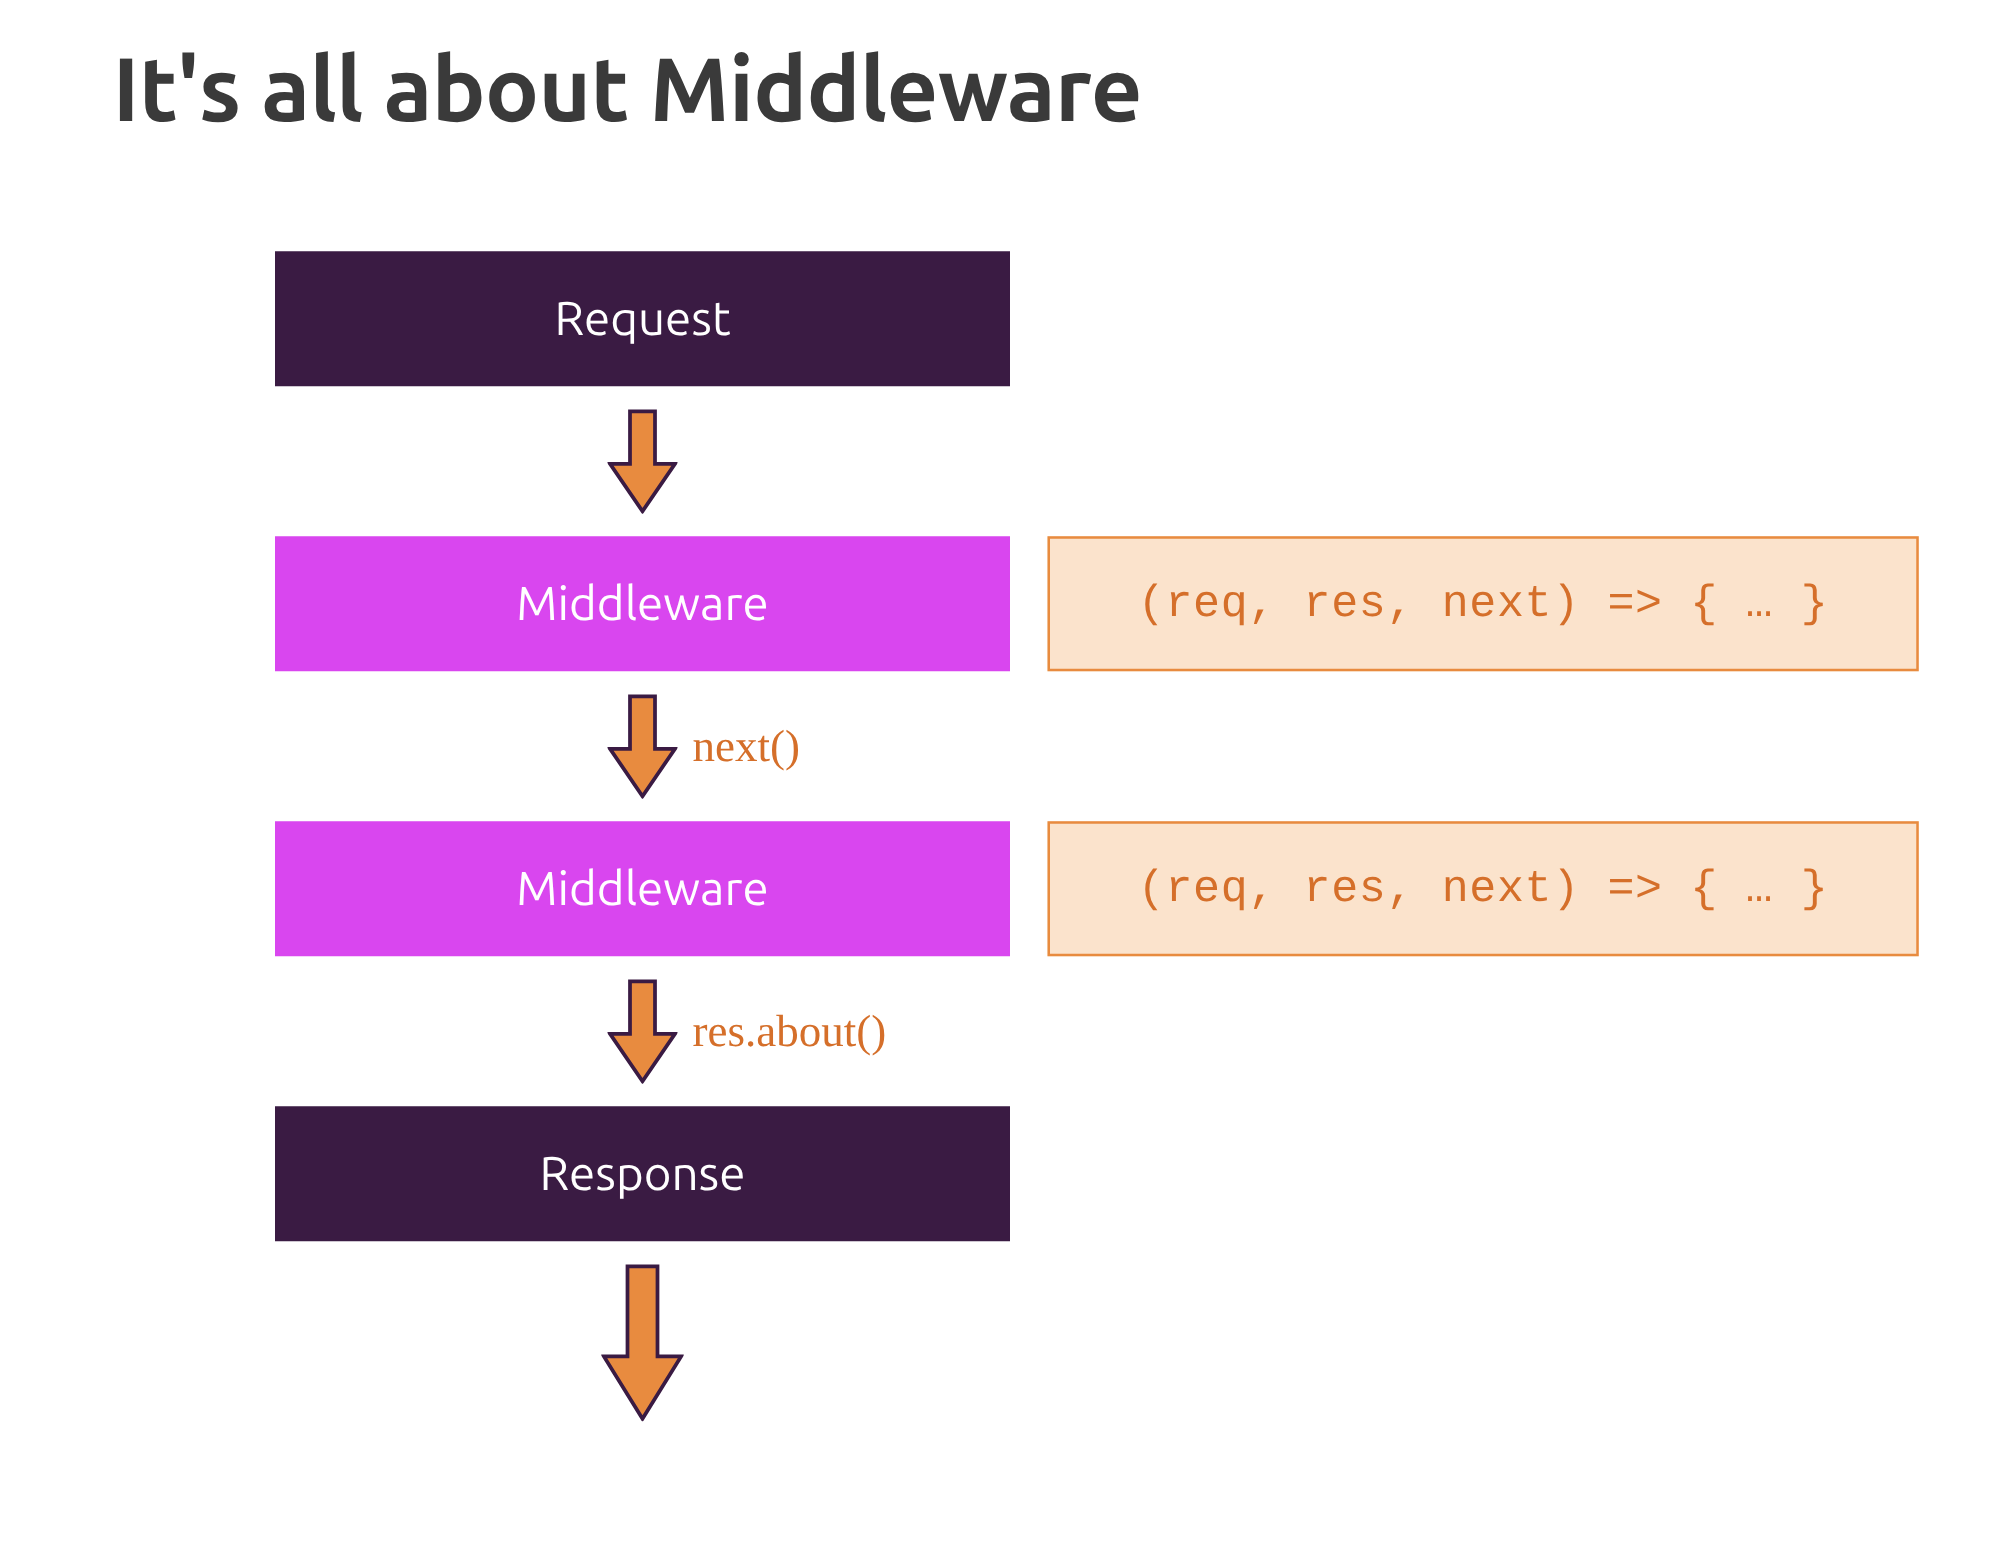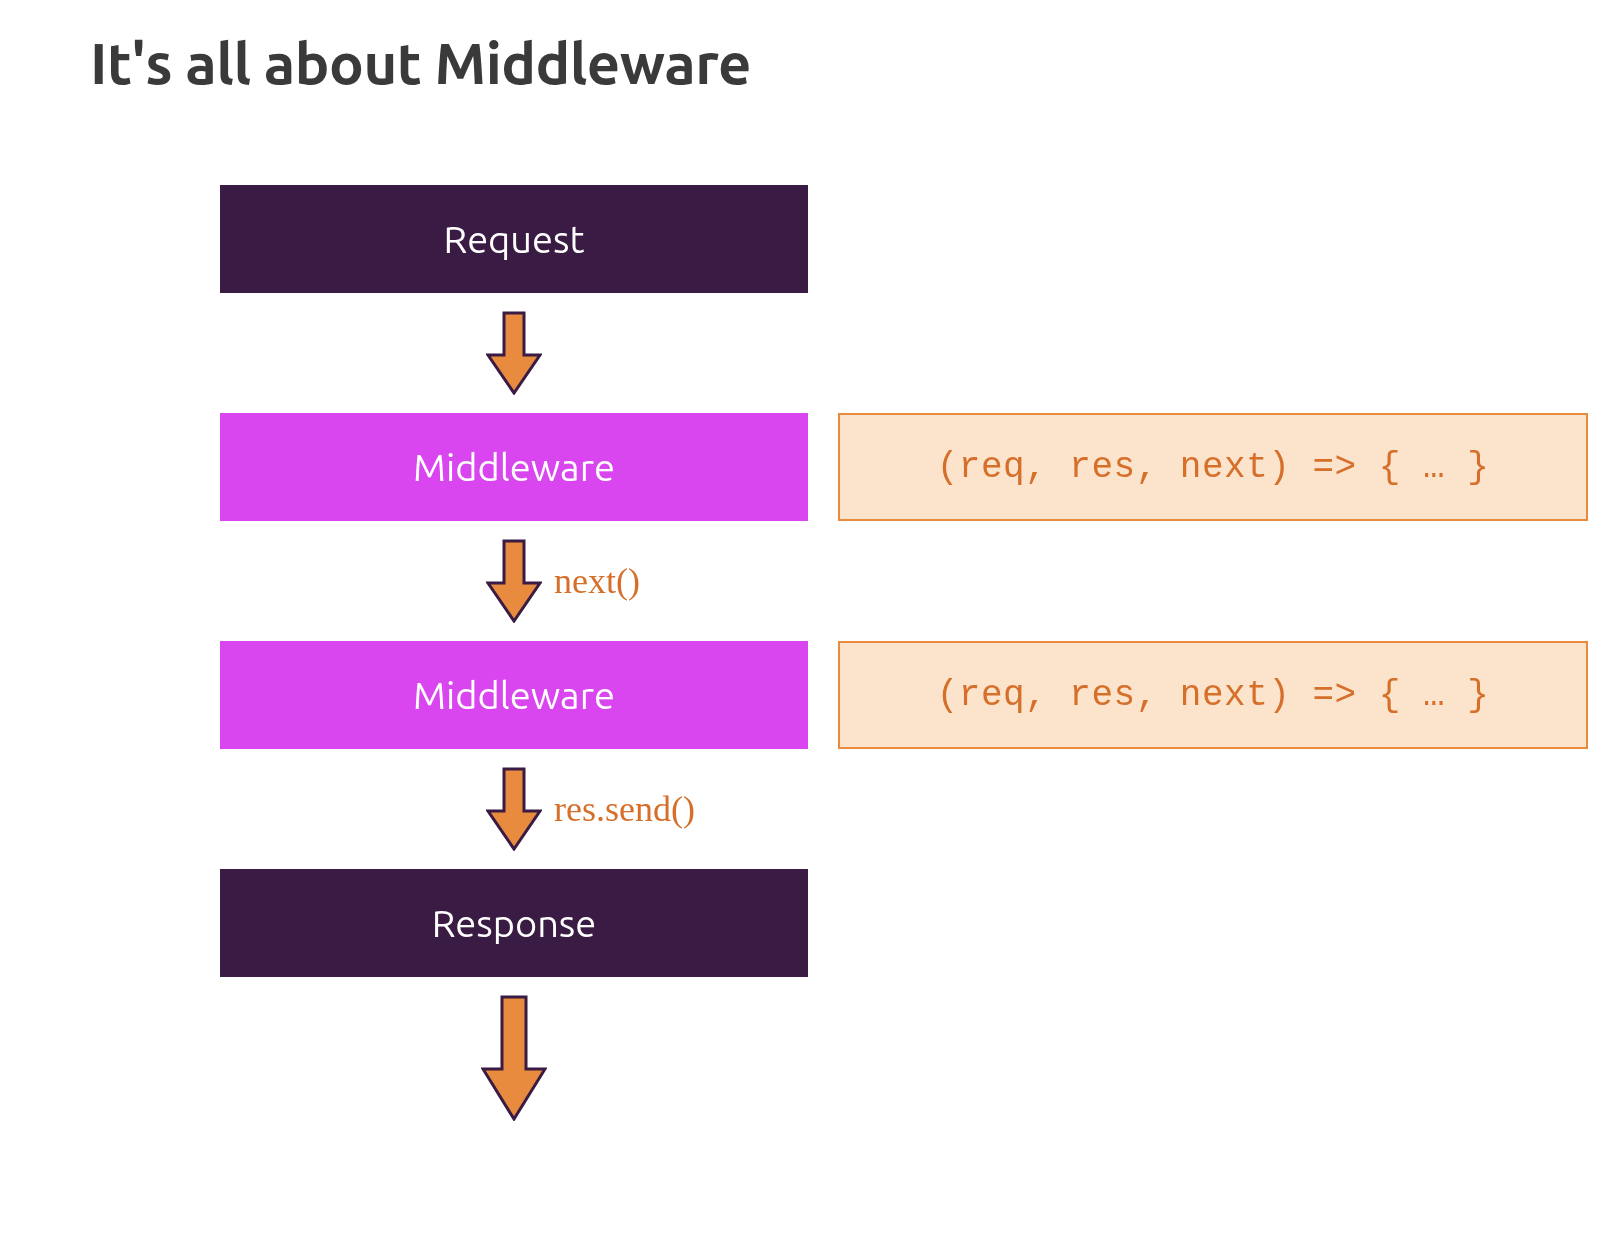--- a/index.html
+++ b/index.html
@@ -4,21 +4,21 @@
 <style>
   * { box-sizing: border-box; margin: 0; padding: 0; }
   body {
     font-family: -apple-system, BlinkMacSystemFont, "Segoe UI", Ubuntu, sans-serif;
     background: #fff;
     width: 1612px;
     height: 1236px;
     padding: 30px 90px;
   }
   .title {
-    font-size: 58px;
+    font-size: 72px;
     font-weight: 700;
     color: #3a3a3a;
     margin-bottom: 90px;
     letter-spacing: -0.5px;
   }
   .diagram {
     display: flex;
     flex-direction: column;
     align-items: flex-start;
     padding-left: 130px;
@@ -40,21 +40,21 @@
   }
   .box-dark {
     background: #3a1b43;
     color: #fff;
   }
   .box-orange {
     background: #d946ef;
     color: #fff;
   }
   .box-code {
-    width: 750px;
+    width: 697px;
     height: 108px;
     background: #fbe3cc;
     border: 2px solid #e88b3f;
     display: flex;
     align-items: center;
     justify-content: center;
     font-family: "Courier New", monospace;
     font-size: 36px;
     color: #d56f2a;
     letter-spacing: 0.5px;
@@ -109,21 +109,21 @@
 
   <div class="row">
     <div class="box box-orange">Middleware</div>
     <div class="box-code">(req, res, next) =&gt; { … }</div>
   </div>
 
   <div class="arrow-wrap">
     <svg width="56" height="84" viewBox="0 0 56 84">
       <path d="M 18 2 L 38 2 L 38 44 L 54 44 L 28 82 L 2 44 L 18 44 Z" fill="#e88b3f" stroke="#3a1b43" stroke-width="3"></path>
     </svg>
-    <span class="arrow-label">res.send()</span>
+    <span class="arrow-label">res.about()</span>
   </div>
 
   <div class="row">
     <div class="box box-dark">Response</div>
   </div>
 
   <div class="arrow-wrap">
     <svg width="66" height="126" viewBox="0 0 66 126">
       <path d="M 21 2 L 45 2 L 45 74 L 64 74 L 33 124 L 2 74 L 21 74 Z" fill="#e88b3f" stroke="#3a1b43" stroke-width="3"></path>
     </svg>

